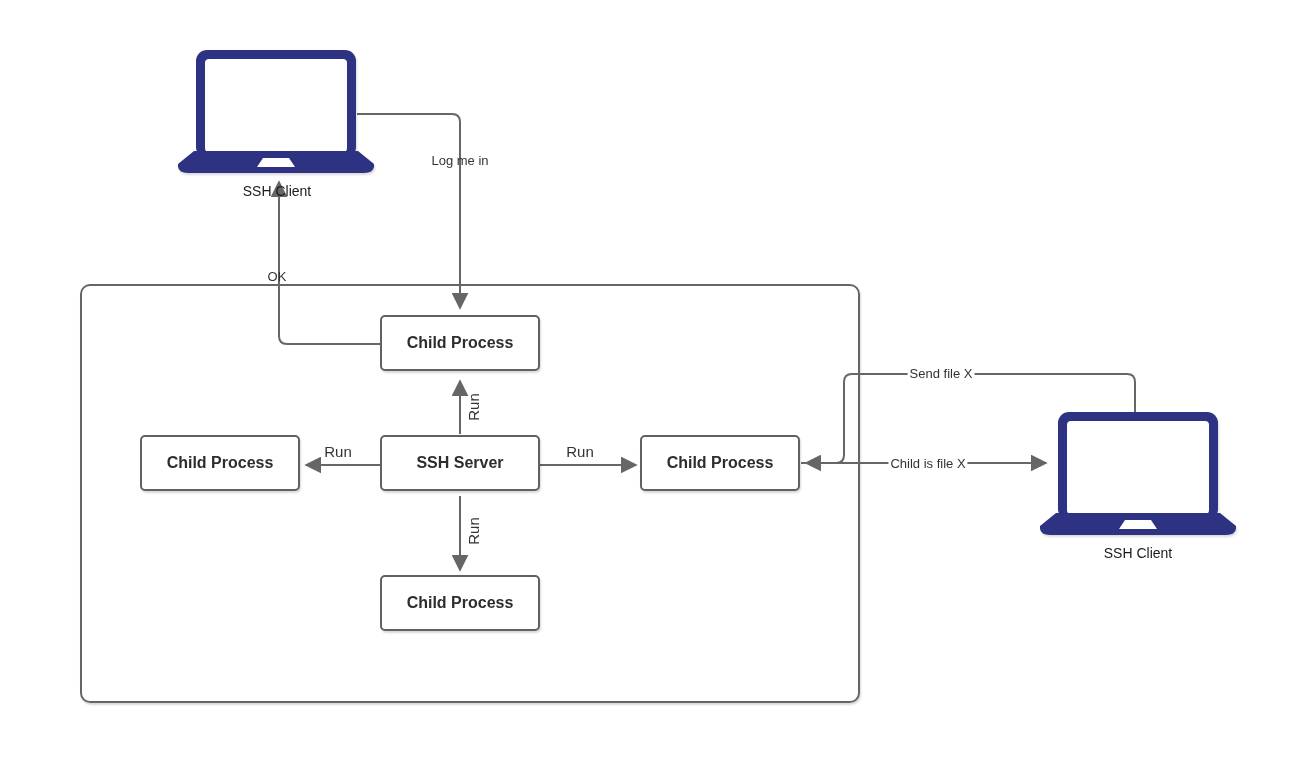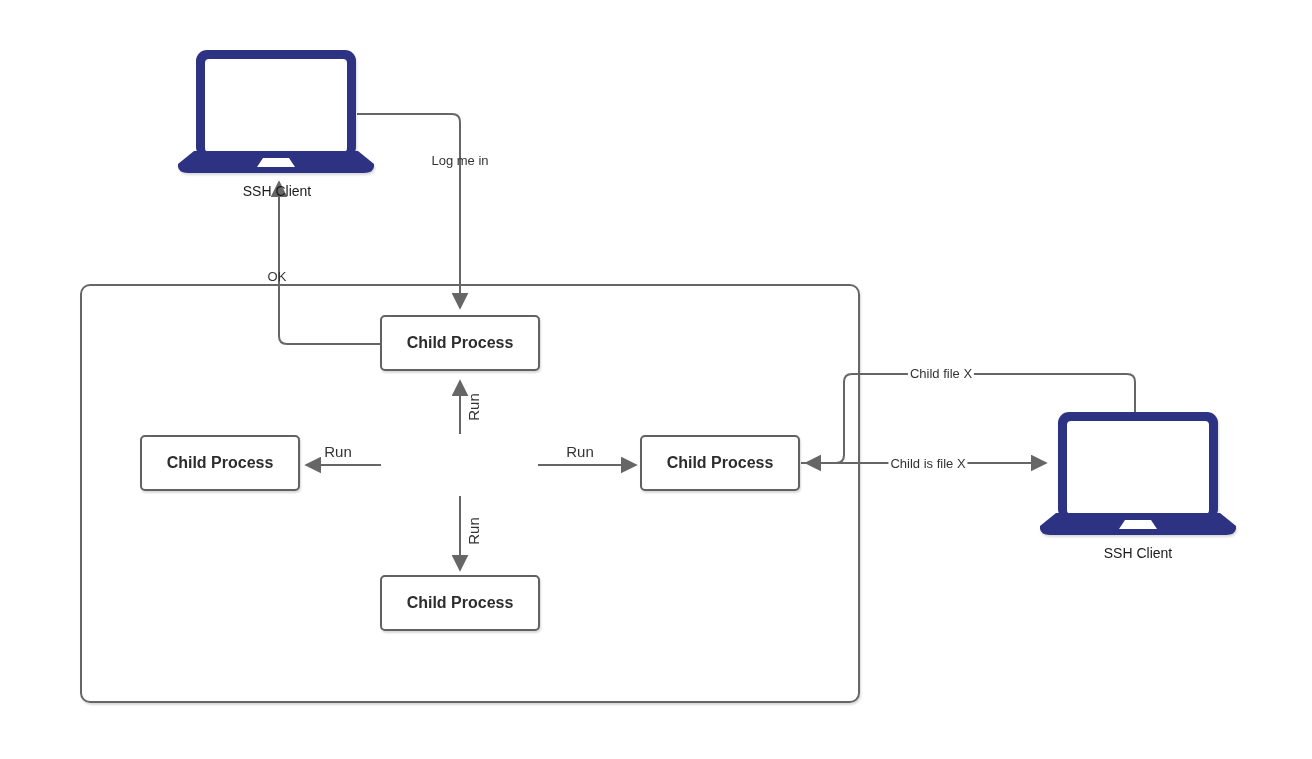--- a/index.html
+++ b/index.html
@@ -72,34 +72,37 @@
     <path class="edge" d="M1135,414 L1135,382 Q1135,374 1127,374 L852,374 Q844,374 844,382 L844,455 Q844,463 836,463 L806,463" marker-end="url(#arrow)"></path>
     <path class="edge" d="M801,463 L1046,463" marker-end="url(#arrow)"></path>
   </svg>
 
   <div class="node node-top">
     <span>Child Process</span>
   </div>
   <div class="node node-left">
     <span>Child Process</span>
   </div>
+  <div class="node node-server">
+    <span>SSH Server</span>
+  </div>
   <div class="node node-right">
     <span>Child Process</span>
   </div>
   <div class="node node-bottom">
     <span>Child Process</span>
   </div>
 
   <span class="msg-label" style="left:460px;top:160px;">Log me in</span>
   <span class="msg-label" style="left:277px;top:276px;">OK</span>
   <span class="run-label run-rotated" style="left:473px;top:407px;">Run</span>
   <span class="run-label" style="left:338px;top:451px;">Run</span>
   <span class="run-label" style="left:580px;top:451px;">Run</span>
   <span class="run-label run-rotated" style="left:473px;top:531px;">Run</span>
-  <span class="msg-label msg-bg" style="left:941px;top:373px;">Child file X</span>
+  <span class="msg-label msg-bg" style="left:941px;top:373px;">Send file X</span>
   <span class="msg-label msg-bg" style="left:928px;top:463px;">Child is file X</span>
 
   <div class="laptop" style="left:178px;top:50px;width:196px;height:126px;">
     <svg width="196" height="126" viewBox="0 0 196 126">
       <rect x="18" y="0" width="160" height="108" rx="11" style="fill:var(--accent-navy)"></rect>
       <rect x="27" y="9" width="142" height="93" rx="4" style="fill:#ffffff"></rect>
       <path d="M16,101 L180,101 L196,114 Q197,123 186,123 L10,123 Q-1,123 0,114 Z" style="fill:var(--accent-navy)"></path>
       <path d="M85,108 L111,108 L117,117 L79,117 Z" style="fill:#ffffff"></path>
     </svg>
   </div>

